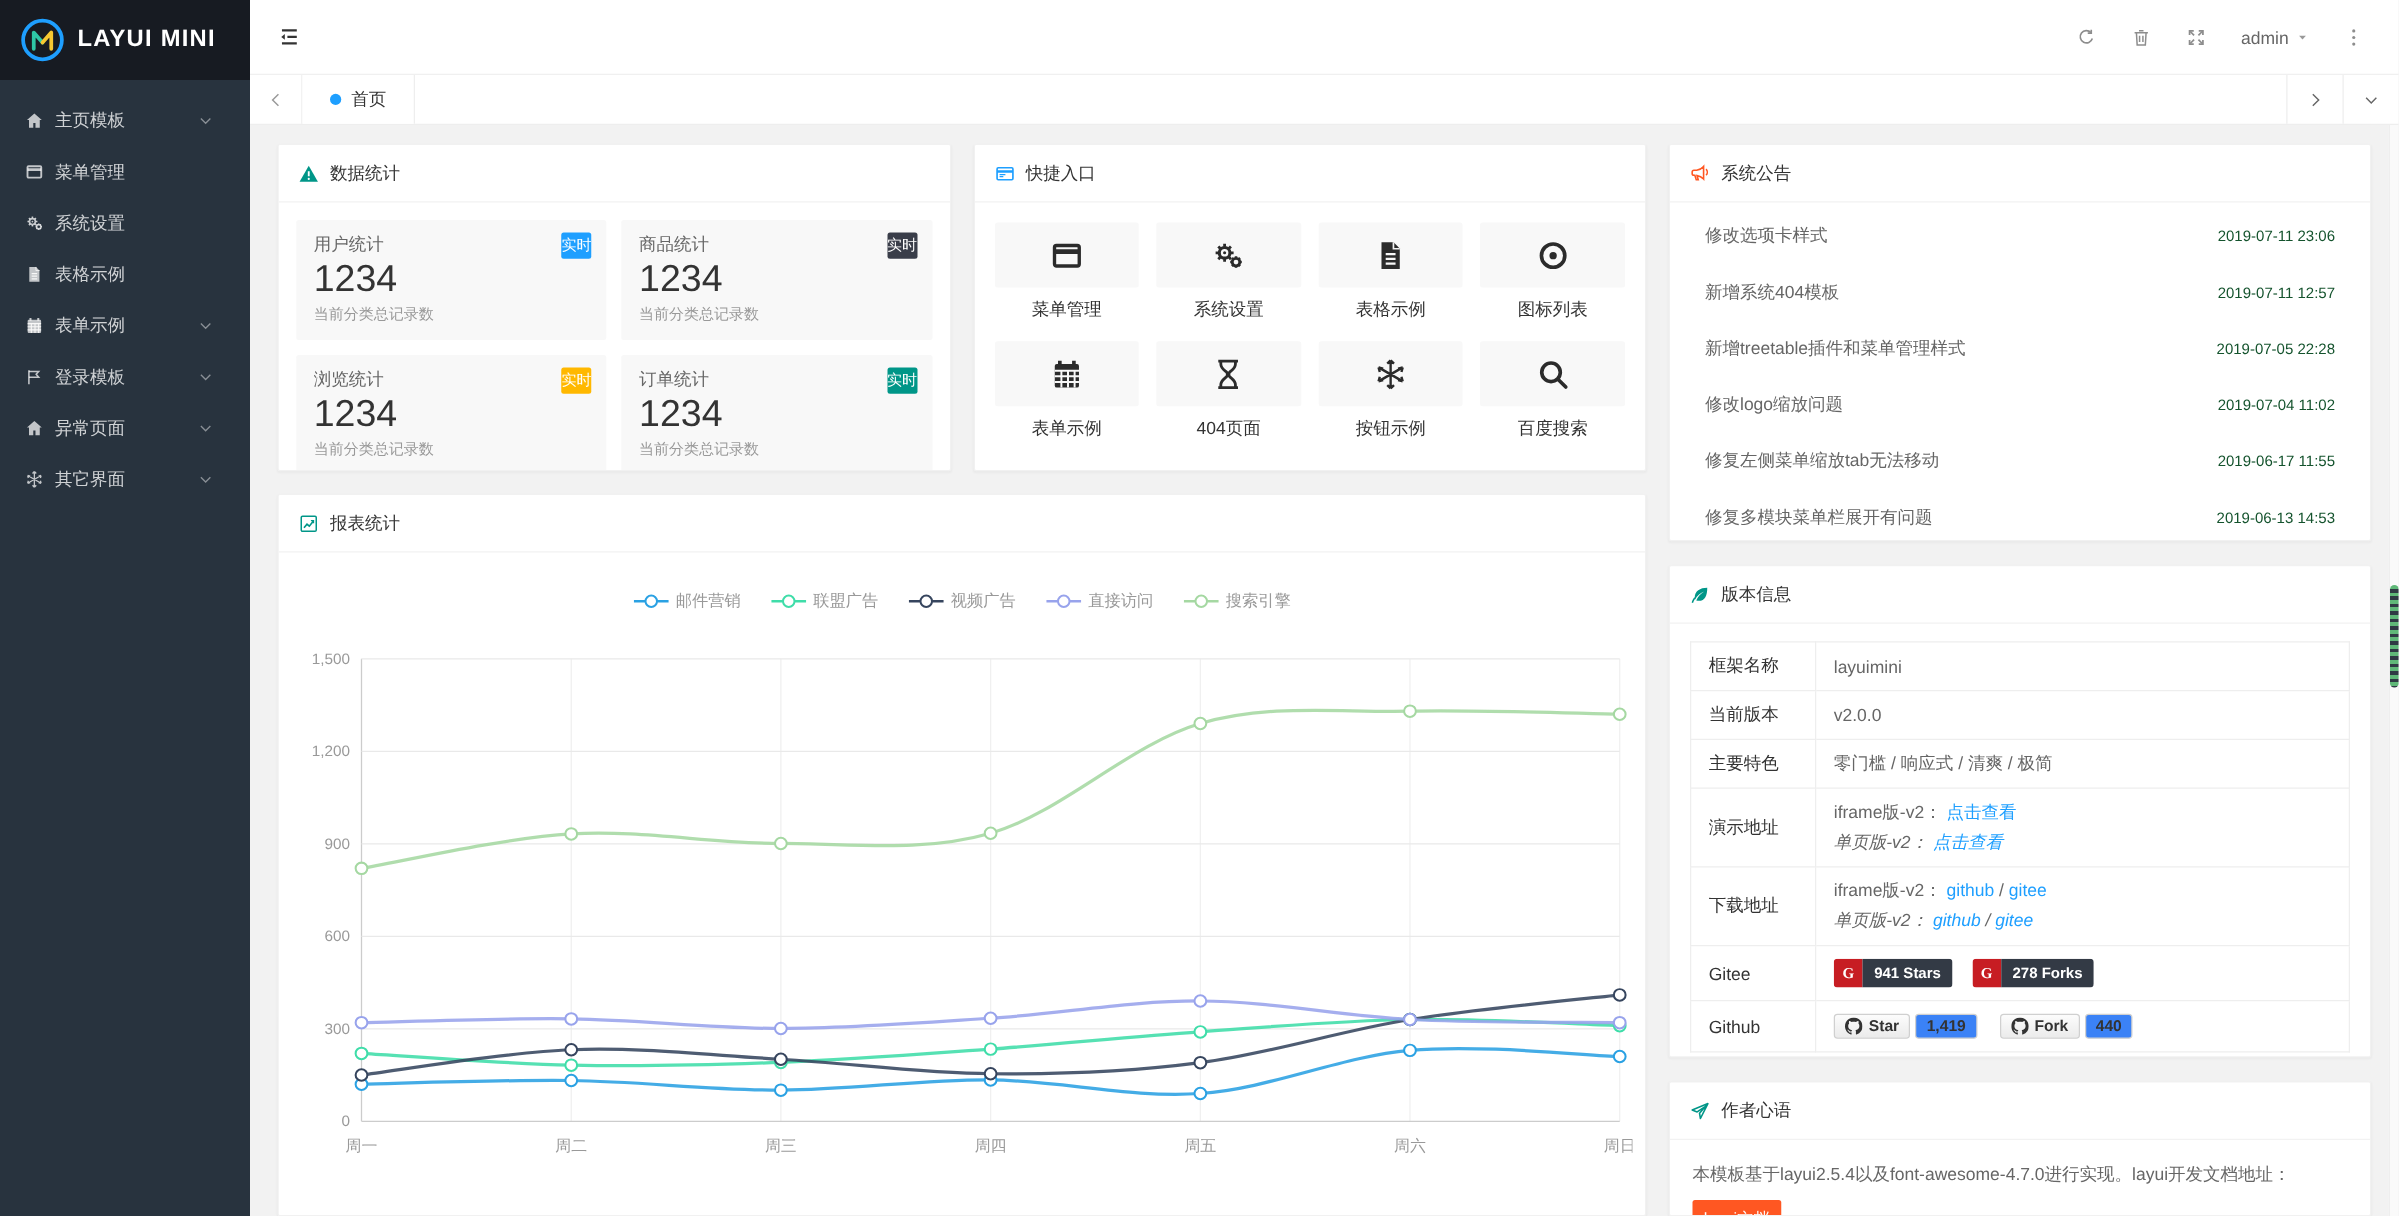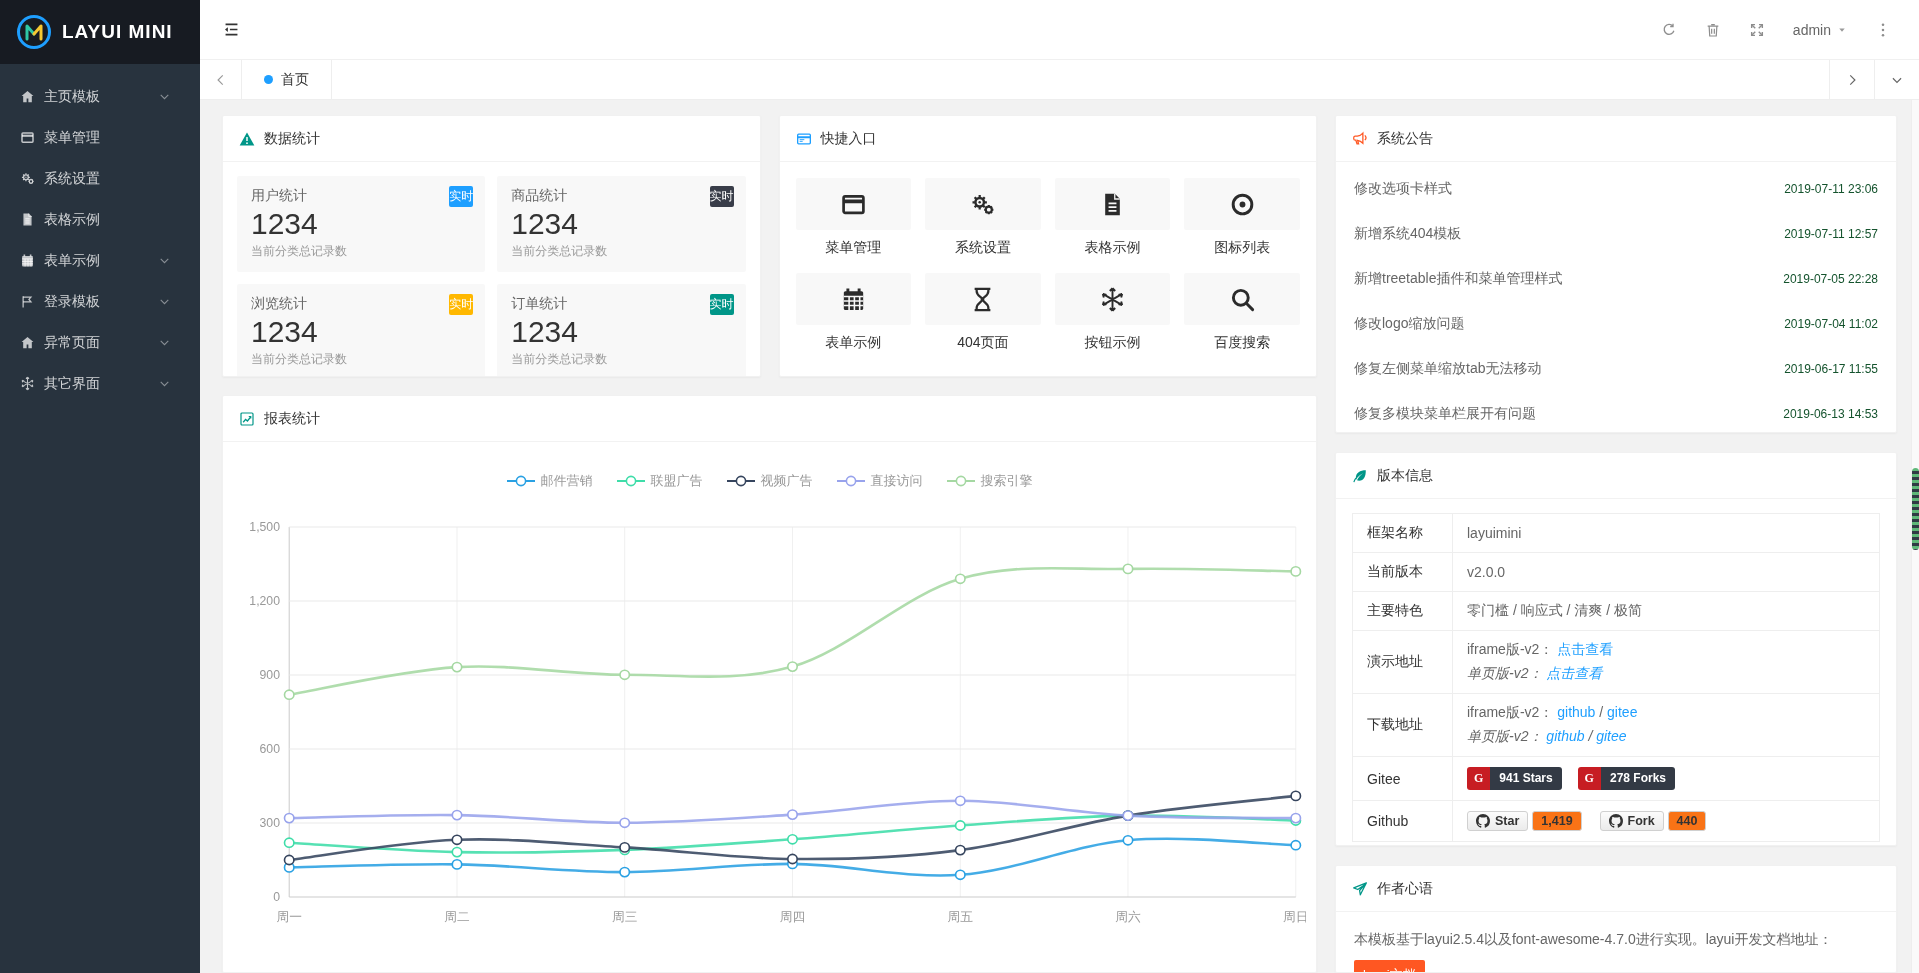--- a/index.html
+++ b/index.html
@@ -62,40 +62,40 @@
   .qlabel { margin-top:9px; font-size:14px; color:#333; }
 
   
   .chart-panel { margin-top:18px; flex:1; display:flex; flex-direction:column; }
   .legend { display:flex; justify-content:center; gap:24px; margin:30px 0 22px; }
   .lg-item { display:flex; align-items:center; gap:6px; cursor:pointer; }
   .lg-label { font-size:13px; color:#999; }
   .chart-wrap { padding:0 10px; }
 
   
-  .ann-body { padding:4px 18px; }
+  .ann-body { padding:4px 28px; }
   .ann-row { height:45px; display:flex; align-items:center; justify-content:space-between; }
   .ann-text { font-size:14px; color:#666; }
   .ann-time { font-size:12px; color:#14532d; }
 
   
   .ver-panel { margin-top:19px; }
   .ver-body { padding:14px 16px; }
   table.ver { width:100%; border-collapse:collapse; }
   table.ver td { border:1px solid #eee; padding:10px 14px; font-size:14px; color:#666; vertical-align:middle; }
   table.ver td.lbl { width:100px; color:#333; }
   .vlink { color:#1E9FFF; text-decoration:none; cursor:pointer; }
   .vline + .vline { margin-top:6px;font-style:italic; }
   .gitee-badge { display:inline-flex; border-radius:3px; overflow:hidden; font-size:12px; font-weight:bold; color:#fff; cursor:pointer; margin-right:12px; vertical-align:middle; }
   .gitee-badge .glogo { background:#C71D23; padding:4px 7px; font-family:"Liberation Serif",serif; }
   .gitee-badge .gtext { background:#333A45; padding:4px 9px; }
   .gh-group { display:inline-flex; align-items:center; margin-right:14px; vertical-align:middle; }
   .gh-btn { display:inline-flex; align-items:center; gap:5px; background:linear-gradient(#fcfcfc,#ebebeb); border:1px solid #d0d0d0; border-radius:3px; padding:2px 8px; font-size:12.5px; font-weight:bold; color:#333; cursor:pointer; }
   .gh-btn .icon { font-size:14px; }
-  .gh-count { background:#f97316; border:1px solid #d0d0d0; border-radius:3px; padding:2px 8px; font-size:12.5px; font-weight:bold; color:#333; margin-left:4px; cursor:pointer; }
+  .gh-count { background:#3b82f6; border:1px solid #d0d0d0; border-radius:3px; padding:2px 8px; font-size:12.5px; font-weight:bold; color:#333; margin-left:4px; cursor:pointer; }
 
   
   .author-panel { margin-top:19px; flex:1; }
   .author-body { padding:14px 18px; font-size:14px; color:#666; line-height:1.9; }
   .abadge { display:inline-block; background:#FF5722; color:#fff; font-size:13px; padding:3px 9px; border-radius:2px; margin:7px 0; cursor:pointer; }
 
   
   .scrollbar { position:absolute; right:0; top:100px; bottom:0; width:8px; background:#fafafa; border-left:1px solid #eee; }
   .sthumb { position:absolute; left:0; right:0; top:368px; height:82px; border-radius:4px; background:repeating-linear-gradient(180deg,#5FB878 0 3px,#2f3a44 3px 6px); cursor:grab; }
 </style>

